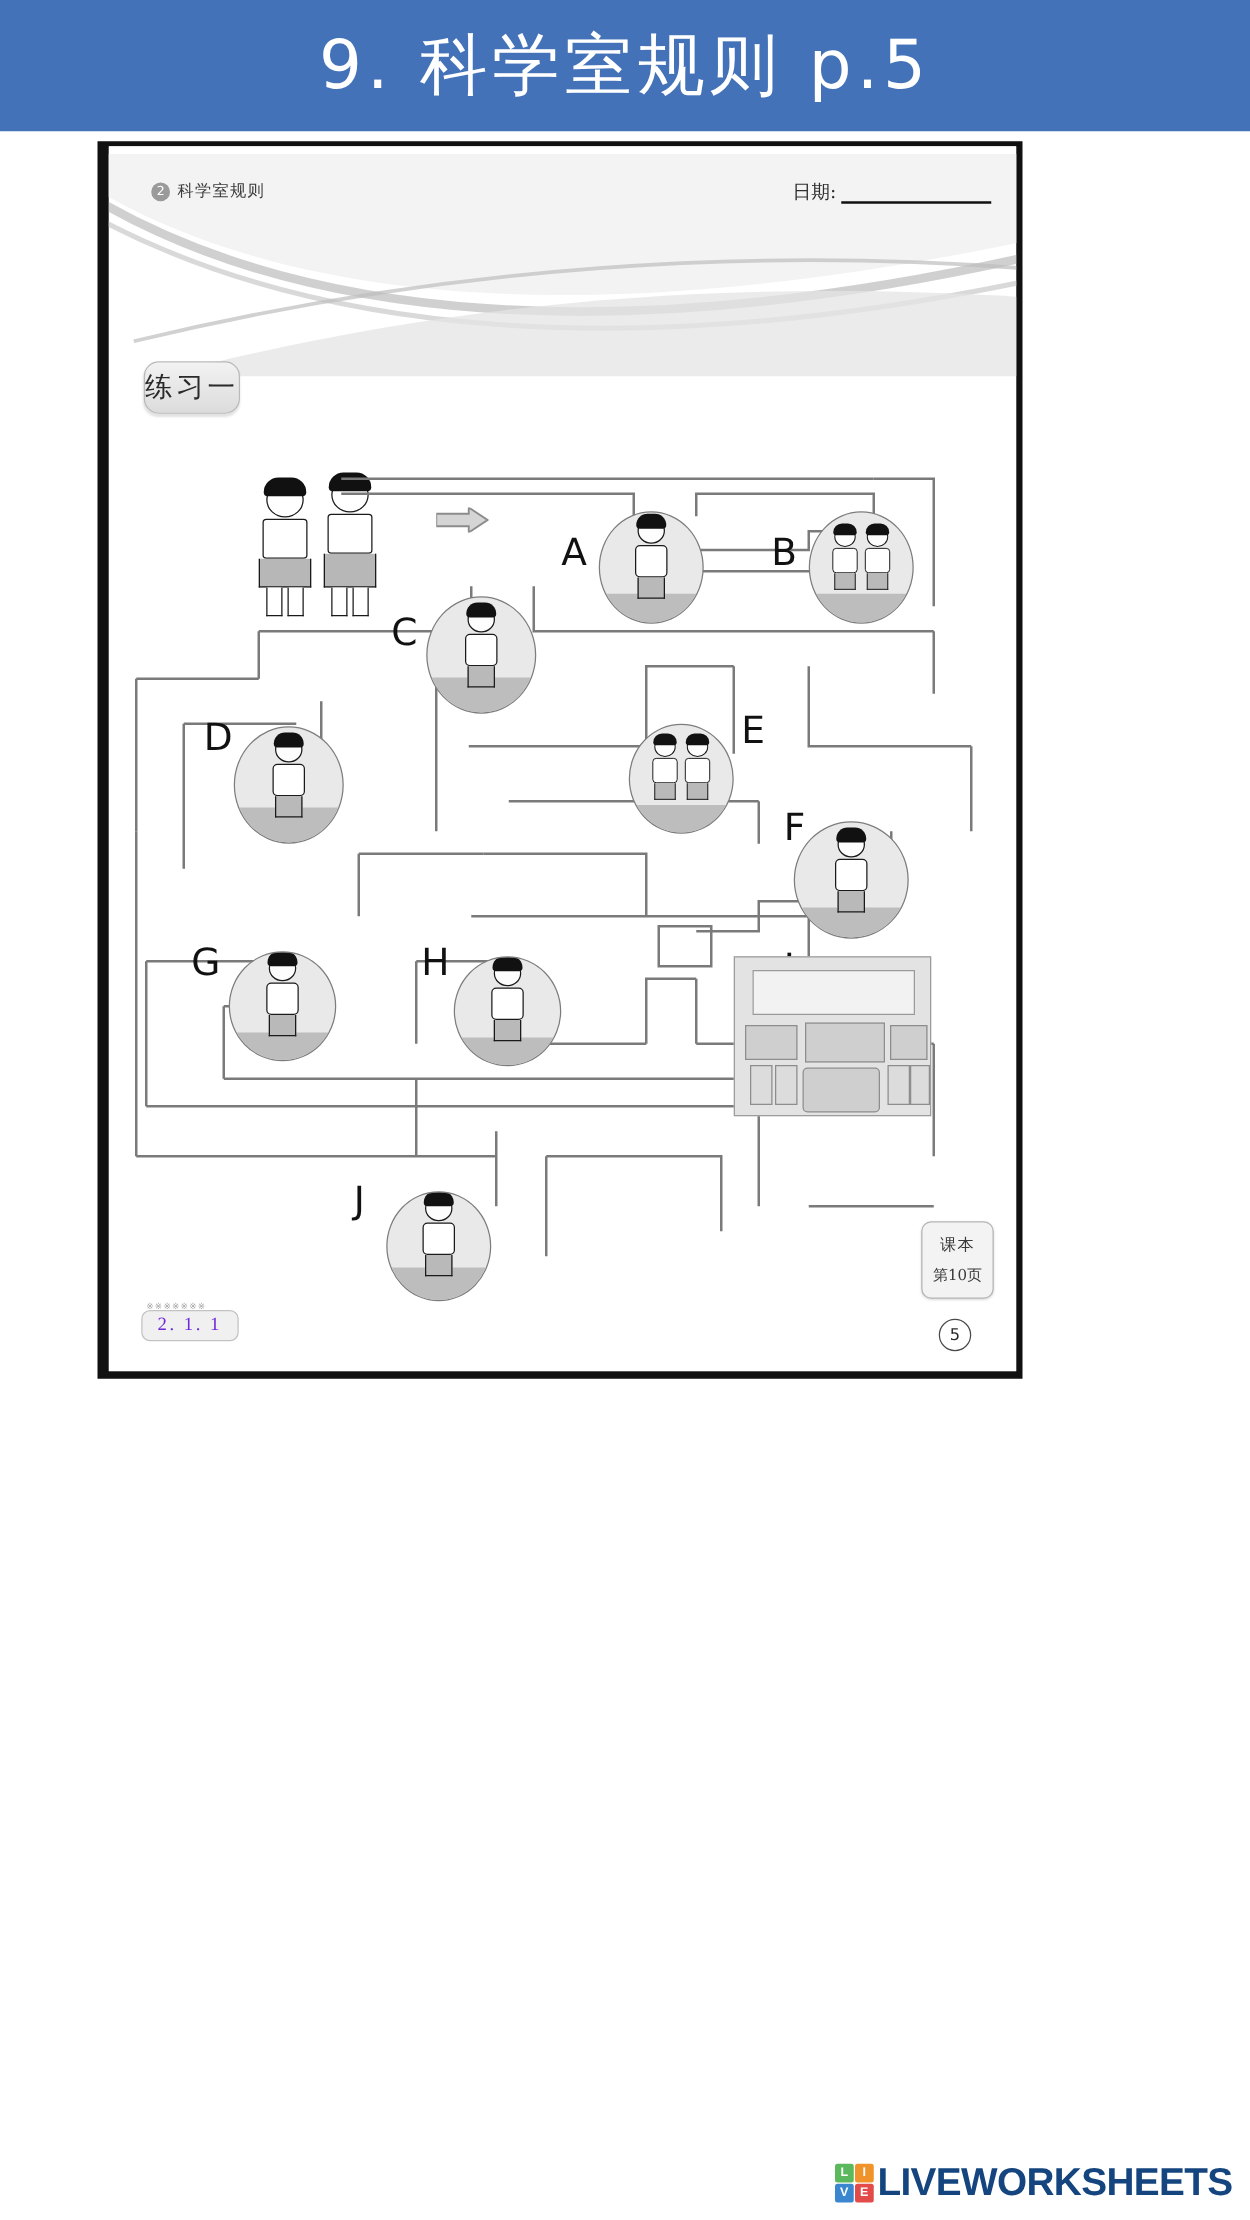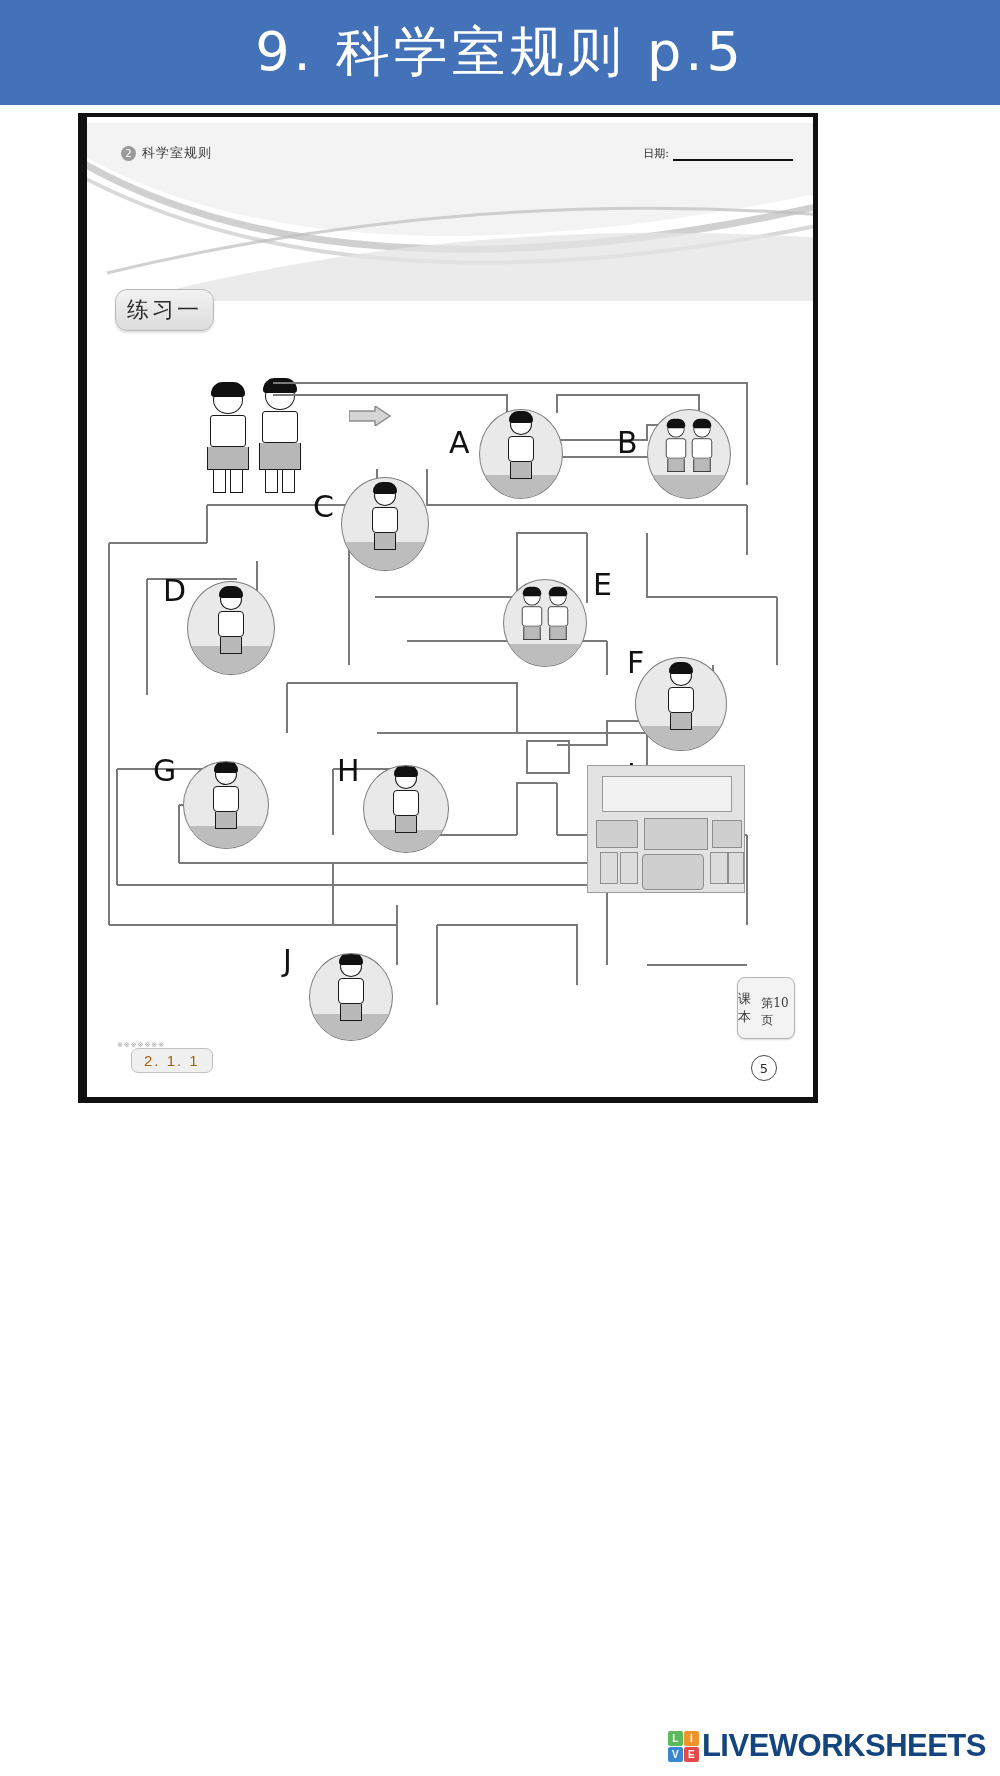--- a/index.html
+++ b/index.html
@@ -55,21 +55,21 @@
     width:15px;height:15px;border-radius:50%;
     background:#9a9a9a;color:#fff;
     font-size:10px;line-height:15px;text-align:center;
     font-family:"DejaVu Sans", sans-serif;
   }
   .chap-label{
     font-family:"DejaVu Serif", serif;
     font-size:13px;color:#3a3a3a;letter-spacing:1px;
   }
   .ws-head-right{display:flex;align-items:flex-end;gap:4px;}
-  .date-label{font-family:"DejaVu Serif",serif;font-size:11px;color:#2e2e2e;}
+  .date-label{font-family:"DejaVu Serif",serif;font-size:15px;color:#2e2e2e;}
   .date-line{display:inline-block;width:120px;border-bottom:2.5px solid #111;height:12px;}
 
   .ws-title{
     position:absolute;left:0;right:0;top:62px;
     text-align:center;
     font-family:"DejaVu Serif", serif;
     font-size:34px;
     letter-spacing:3px;
     color:#4d4d4d;
     text-shadow:1px 1px 0 #d9d9d9, 2px 2px 2px rgba(0,0,0,.25);
@@ -78,21 +78,21 @@
 
   
   .exercise{
     position:absolute;left:28px;top:172px;right:18px;
     display:flex;align-items:flex-start;gap:14px;
   }
   .ex-badge{
     flex:0 0 auto;
     background:linear-gradient(#f2f2f2,#dcdcdc);
     border:1px solid #b9b9b9;border-radius:12px;
-    padding:5px 11px;
+    padding:5px 0;
     font-family:"DejaVu Serif",serif;
     font-size:22px;color:#2a2a2a;letter-spacing:3px;
     box-shadow:0 2px 2px rgba(0,0,0,.12);
     white-space:nowrap;
   }
   .ex-text{
     font-family:"DejaVu Serif",serif;
     font-size:26px;line-height:1.32;color:#1d1d1d;letter-spacing:1px;
     max-width:480px;
   }
@@ -167,32 +167,32 @@
   }
   .classroom .board{position:absolute;left:14px;top:10px;width:128px;height:34px;background:#f2f2f2;border:1px solid #9a9a9a;}
   .classroom .desk{position:absolute;background:#cfcfcf;border:1px solid #8d8d8d;}
   .classroom .stool{position:absolute;background:#dcdcdc;border:1px solid #8d8d8d;}
 
   
   .code-badge{
     position:absolute;left:26px;bottom:24px;
     background:#f0f0f0;border:1px solid #c2c2c2;border-radius:7px;
     padding:3px 12px;
-    font-family:Liberation Sans, sans-serif;font-size:15px;color:#a16207;letter-spacing:2px;margin-left:18px;
+    font-family:Liberation Serif, serif;font-size:15px;color:#6d28d9;letter-spacing:2px;
   }
   .code-dots{
     position:absolute;left:30px;bottom:48px;
     font-size:7px;color:#9d9d9d;letter-spacing:1px;
     font-family:"DejaVu Sans",sans-serif;
   }
   .ref-badge{
     position:absolute;right:18px;bottom:58px;
     width:56px;height:60px;
     background:#f3f3f3;border:1px solid #b5b5b5;border-radius:8px;
-    display:flex;align-items:center;justify-content:center;
+    display:flex;flex-direction:column;align-items:center;justify-content:center;
     font-family:"DejaVu Serif",serif;color:#3a3a3a;
     box-shadow:0 1px 2px rgba(0,0,0,.15);
   }
   .ref-badge .r1{font-size:13px;letter-spacing:1px;}
   .ref-badge .r2{font-size:12px;margin-top:7px;letter-spacing:0px;}
   .pagenum{
     position:absolute;right:36px;bottom:16px;
     width:24px;height:24px;border-radius:50%;
     border:1.4px solid #4a4a4a;color:#2a2a2a;
     font-family:"DejaVu Sans",sans-serif;font-size:13px;

